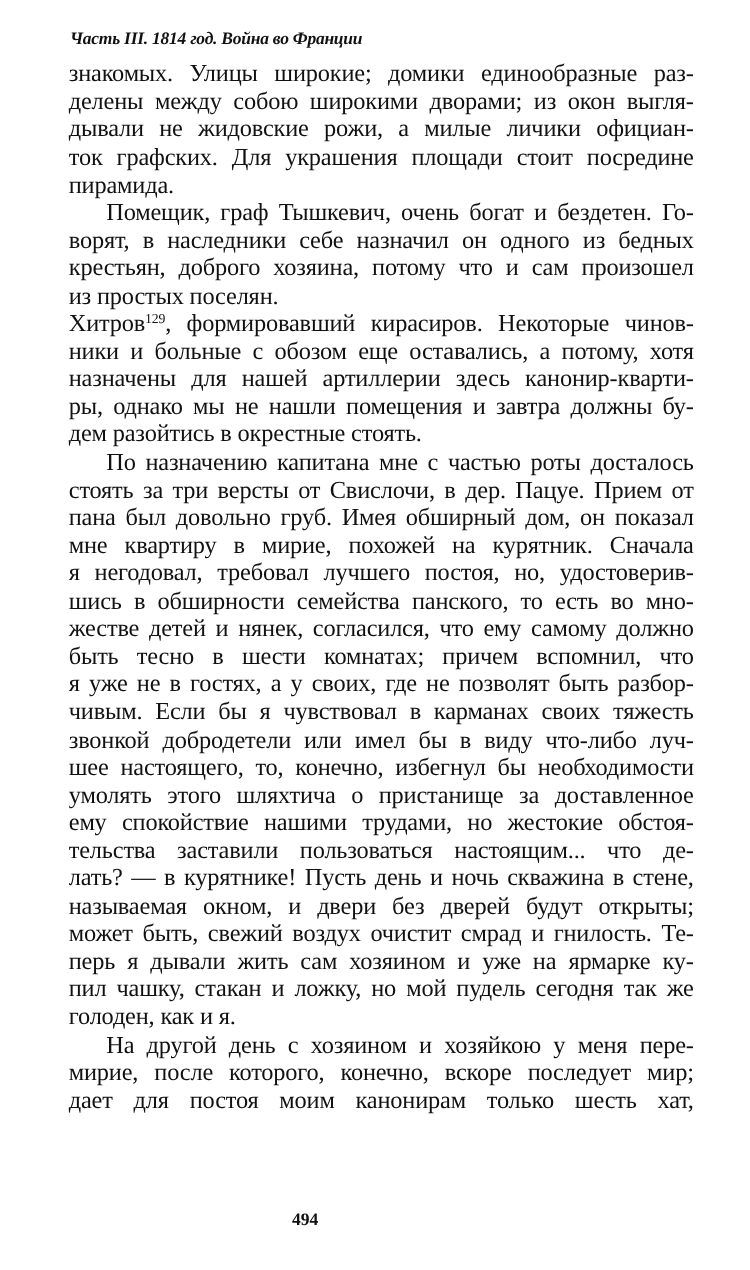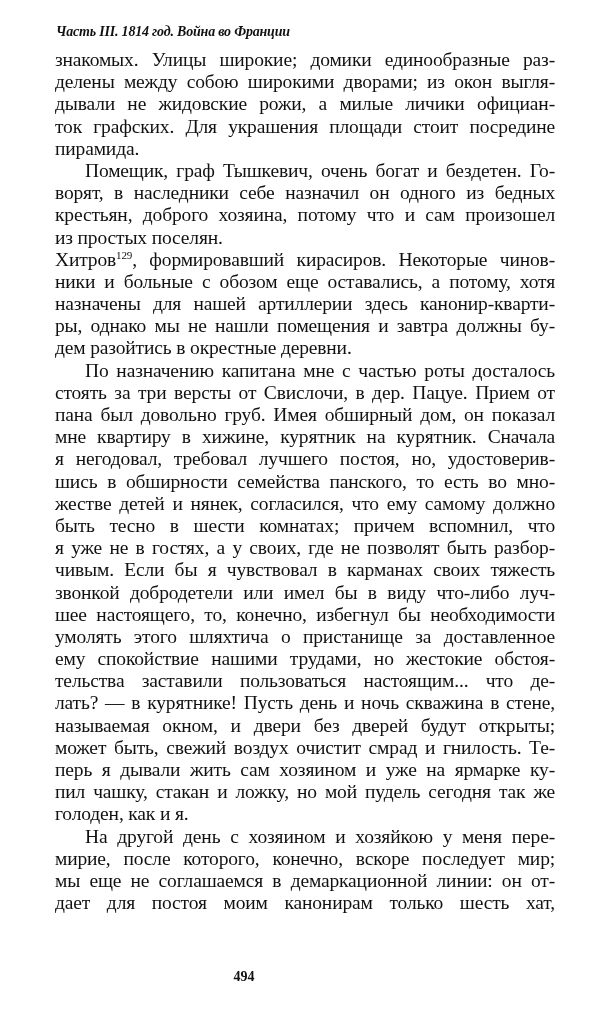--- a/index.html
+++ b/index.html
@@ -84,28 +84,28 @@
     <span class="line">ворят, в наследники себе назначил он одного из бедных</span>
     <span class="line">крестьян, доброго хозяина, потому что и сам произошел</span>
     <span class="line last">из простых поселян.</span>
   </div>
 
   <div>
     <span class="line"><span>Хитров</span><span class="sup">129</span><span>, формировавший кирасиров. Некоторые чинов-</span></span>
     <span class="line">ники и больные с обозом еще оставались, а потому, хотя</span>
     <span class="line">назначены для нашей артиллерии здесь канонир-кварти-</span>
     <span class="line">ры, однако мы не нашли помещения и завтра должны бу-</span>
-    <span class="line last">дем разойтись в окрестные деревни.</span>
+    <span class="line last">дем разойтись в окрестные стоять.</span>
   </div>
 
   <div>
     <span class="line indent">По назначению капитана мне с частью роты досталось</span>
     <span class="line">стоять за три версты от Свислочи, в дер. Пацуе. Прием от</span>
     <span class="line">пана был довольно груб. Имея обширный дом, он показал</span>
-    <span class="line">мне квартиру в хижине, курятник на курятник. Сначала</span>
+    <span class="line">мне квартиру в мирие, похожей на курятник. Сначала</span>
     <span class="line">я негодовал, требовал лучшего постоя, но, удостоверив-</span>
     <span class="line">шись в обширности семейства панского, то есть во мно-</span>
     <span class="line">жестве детей и нянек, согласился, что ему самому должно</span>
     <span class="line">быть тесно в шести комнатах; причем вспомнил, что</span>
     <span class="line">я уже не в гостях, а у своих, где не позволят быть разбор-</span>
     <span class="line">чивым. Если бы я чувствовал в карманах своих тяжесть</span>
     <span class="line">звонкой добродетели или имел бы в виду что-либо луч-</span>
     <span class="line">шее настоящего, то, конечно, избегнул бы необходимости</span>
     <span class="line">умолять этого шляхтича о пристанище за доставленное</span>
     <span class="line">ему спокойствие нашими трудами, но жестокие обстоя-</span>
@@ -114,19 +114,18 @@
     <span class="line">называемая окном, и двери без дверей будут открыты;</span>
     <span class="line">может быть, свежий воздух очистит смрад и гнилость. Те-</span>
     <span class="line">перь я дывали жить сам хозяином и уже на ярмарке ку-</span>
     <span class="line">пил чашку, стакан и ложку, но мой пудель сегодня так же</span>
     <span class="line last">голоден, как и я.</span>
   </div>
 
   <div>
     <span class="line indent">На другой день с хозяином и хозяйкою у меня пере-</span>
     <span class="line">мирие, после которого, конечно, вскоре последует мир;</span>
-    <span class="line">мы еще не соглашаемся в демаркационной линии: он от-</span>
     <span class="line">дает для постоя моим канонирам только шесть хат,</span>
   </div>
 
 </div>
 
 <div class="page-number">494</div>
 
 </body></html>

